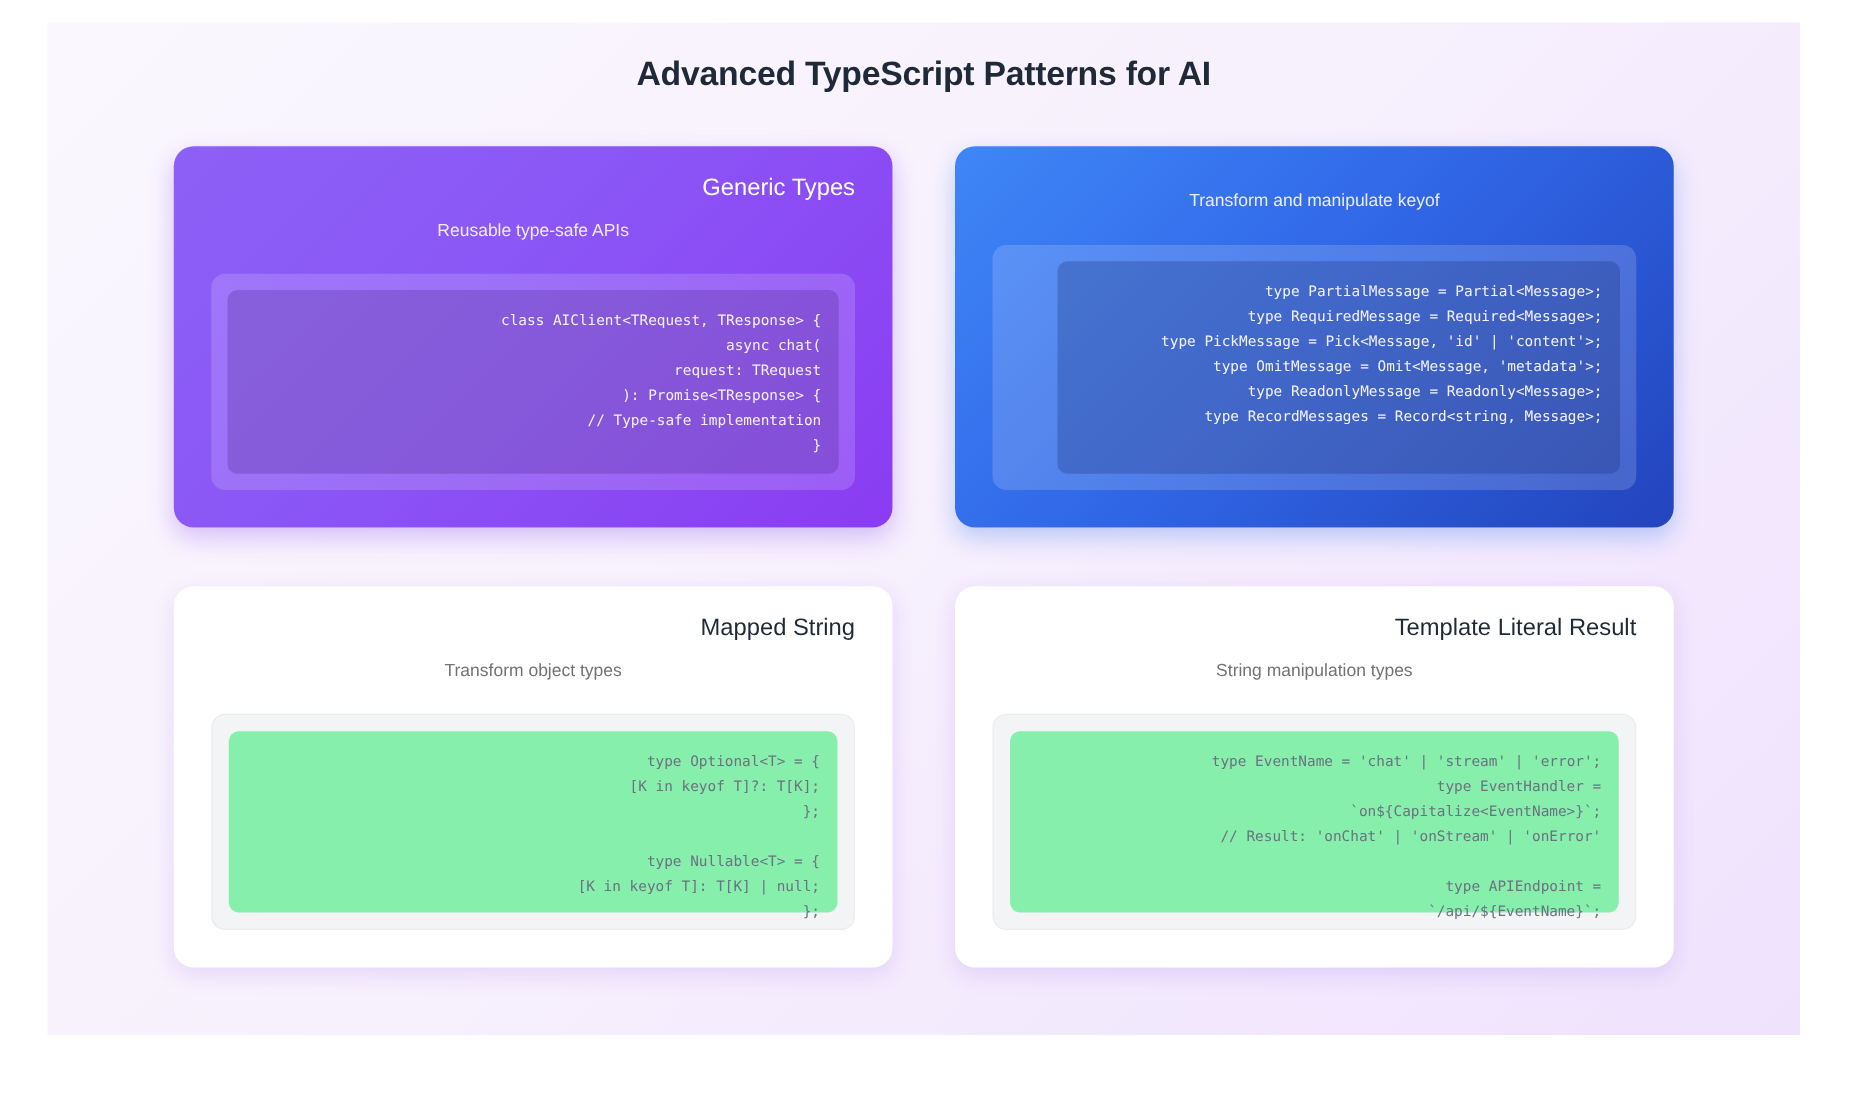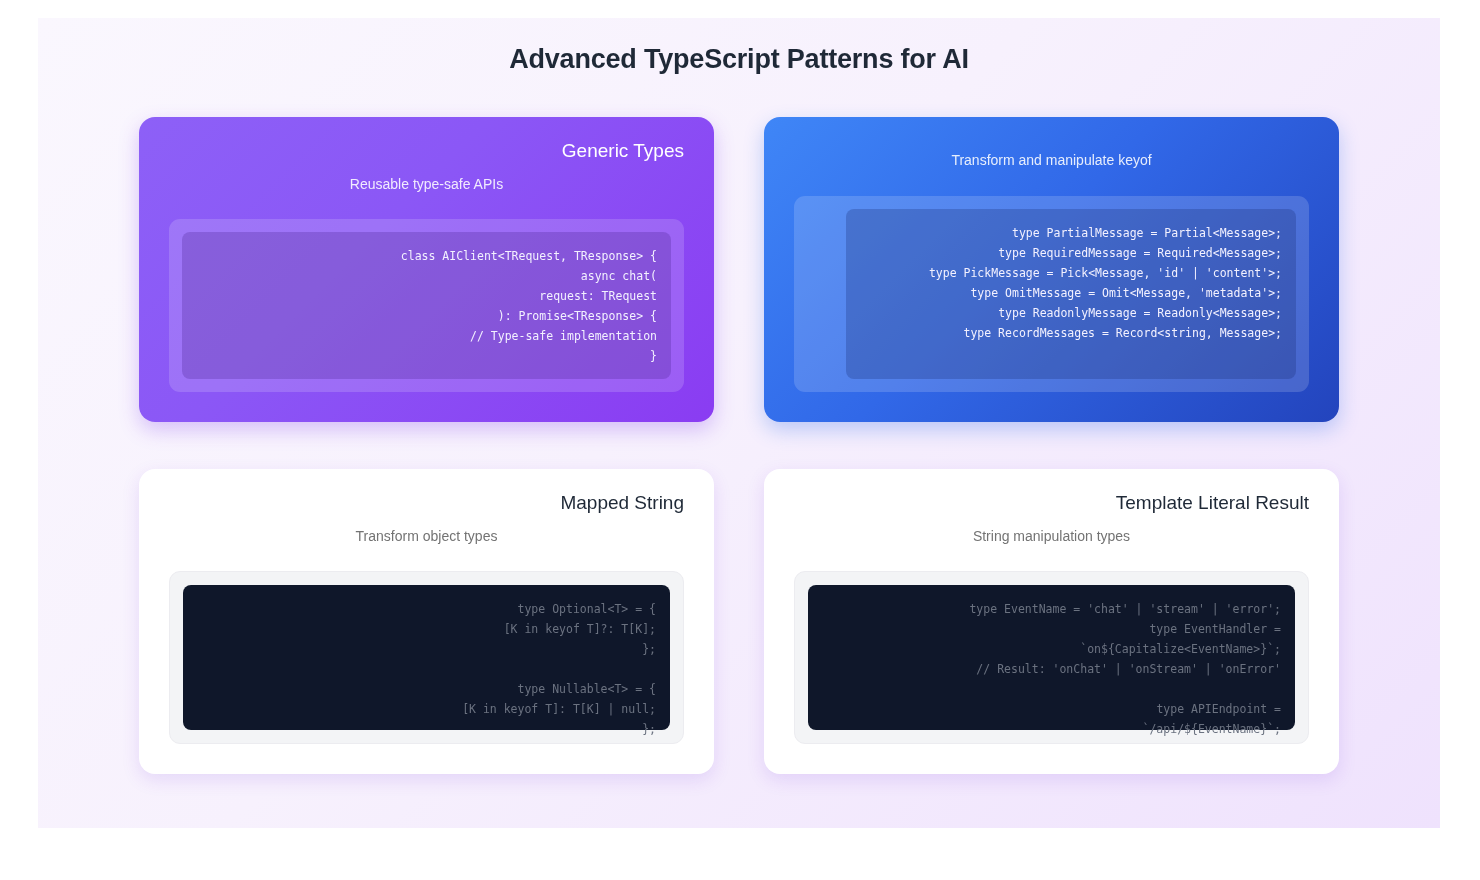--- a/index.html
+++ b/index.html
@@ -110,21 +110,21 @@
   
   .code-inner {
     height: 100%;
     border-radius: 8px;
     padding: 14px 14px;
     overflow: visible;
     text-align: right;
   }
   .gradient-purple .code-inner { background: rgba(70, 30, 140, 0.26); }
   .gradient-blue   .code-inner { background: rgba(18, 40, 110, 0.26); margin-left: 39px; }
-  .plain .code-inner { background: #0f172a; }
+  .plain .code-inner { background: #86efac; }
 
   .code-inner pre {
     margin: 0;
     font-family: "DejaVu Sans Mono", monospace;
     font-size: 11.5px;
     line-height: 20px;
     white-space: pre;
   }
   .gradient-purple .code-inner pre,
   .gradient-blue   .code-inner pre { color: #f3f1ff; }

